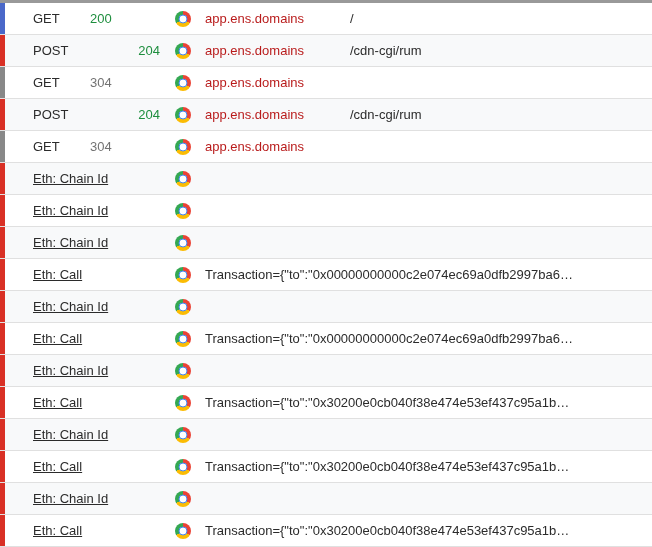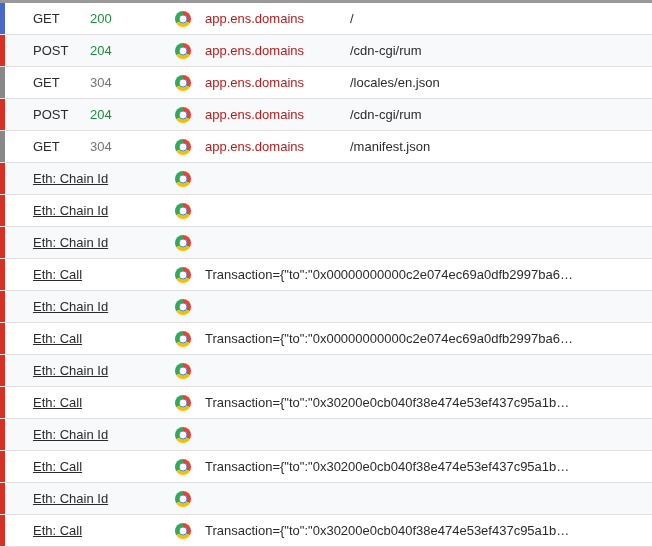--- a/index.html
+++ b/index.html
@@ -8,21 +8,21 @@
     .row { display: flex; align-items: center; height: 32px; border-bottom: 1px solid #e0e0e0; background: #fff; }
     .row:nth-child(even) { background: #f8f9fa; }
     .marker { width: 5px; height: 100%; flex-shrink: 0; }
     .marker.blue { background: #4a68c9; }
     .marker.red { background: #d93025; }
     .marker.gray { background: #888; }
     .method { width: 85px; padding-left: 28px; color: #2b2b2b; }
     .method.wide { width: 155px; text-decoration: underline; }
     .status { width: 70px; font-weight: 400; }
     .status.s200 { color: #1e8e3e; }
-    .status.s204 { color: #1e8e3e; }
+    .status.s204 { color: #1e8e3e; text-align: right; }
     .status.s304 { color: #737373; }
     .icon-cell { width: 45px; display: flex; align-items: center; justify-content: center; }
     .chrome-icon { width: 16px; height: 16px; border-radius: 50%; background: conic-gradient(#ea4335 0 120deg, #fbbc04 120deg 240deg, #34a853 240deg 360deg); position: relative; }
     .chrome-icon::after { content: ""; position: absolute; top: 50%; left: 50%; width: 7px; height: 7px; background: #fff; border-radius: 50%; transform: translate(-50%,-50%); border: 1px solid #4285f4; }
     .domain { width: 145px; color: #b91c1c; }
     .path { flex: 1; color: #2b2b2b; overflow: hidden; text-overflow: ellipsis; white-space: nowrap; padding-right: 8px; }
   </style>
 </head>
 <body>
 
@@ -49,41 +49,39 @@
       <div class="path">/cdn-cgi/rum</div>
     </div>
     <div class="row">
       <div class="marker gray"></div>
       <div class="method">GET</div>
       <div class="status s304">304</div>
       <div class="icon-cell">
         <div class="chrome-icon"></div>
       </div>
       <div class="domain">app.ens.domains</div>
-      <div class="path">/locales/en.json</div>
     </div>
     <div class="row">
       <div class="marker red"></div>
       <div class="method">POST</div>
       <div class="status s204">204</div>
       <div class="icon-cell">
         <div class="chrome-icon"></div>
       </div>
       <div class="domain">app.ens.domains</div>
       <div class="path">/cdn-cgi/rum</div>
     </div>
     <div class="row">
       <div class="marker gray"></div>
       <div class="method">GET</div>
       <div class="status s304">304</div>
       <div class="icon-cell">
         <div class="chrome-icon"></div>
       </div>
       <div class="domain">app.ens.domains</div>
-      <div class="path">/manifest.json</div>
     </div>
     <div class="row">
       <div class="marker red"></div>
       <div class="method wide">Eth: Chain Id</div>
       <div class="icon-cell">
         <div class="chrome-icon"></div>
       </div>
       <div class="path"></div>
     </div>
     <div class="row">

